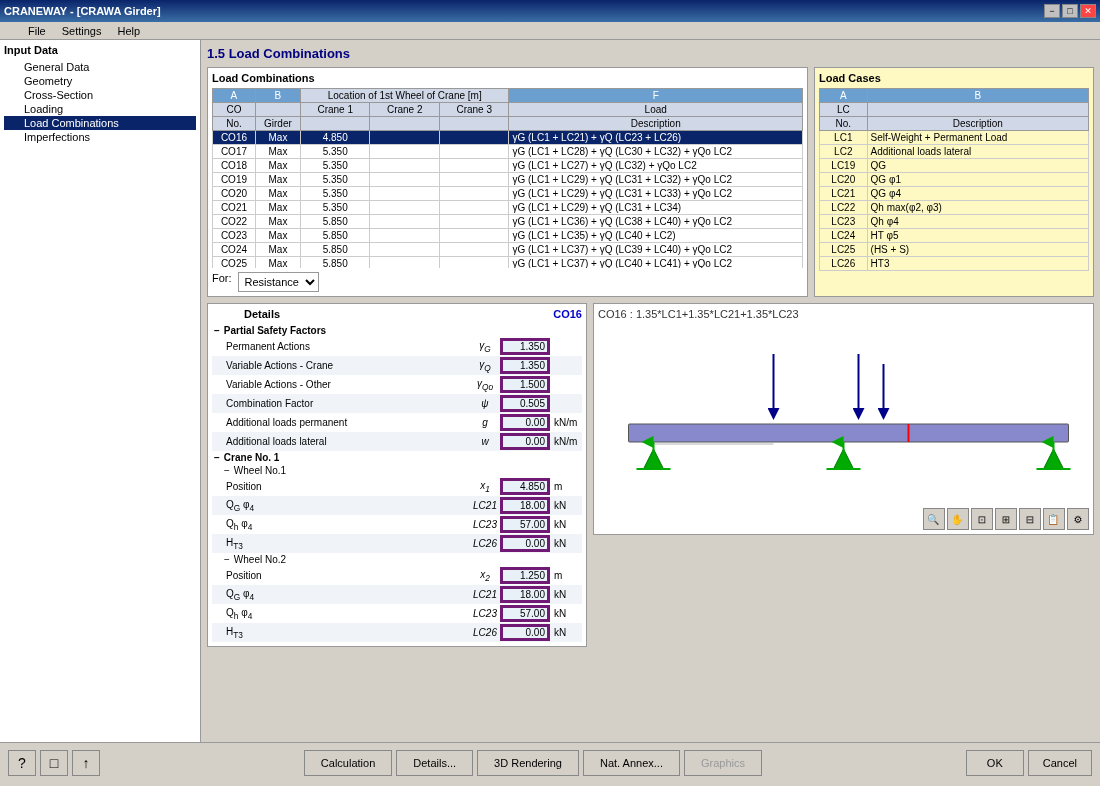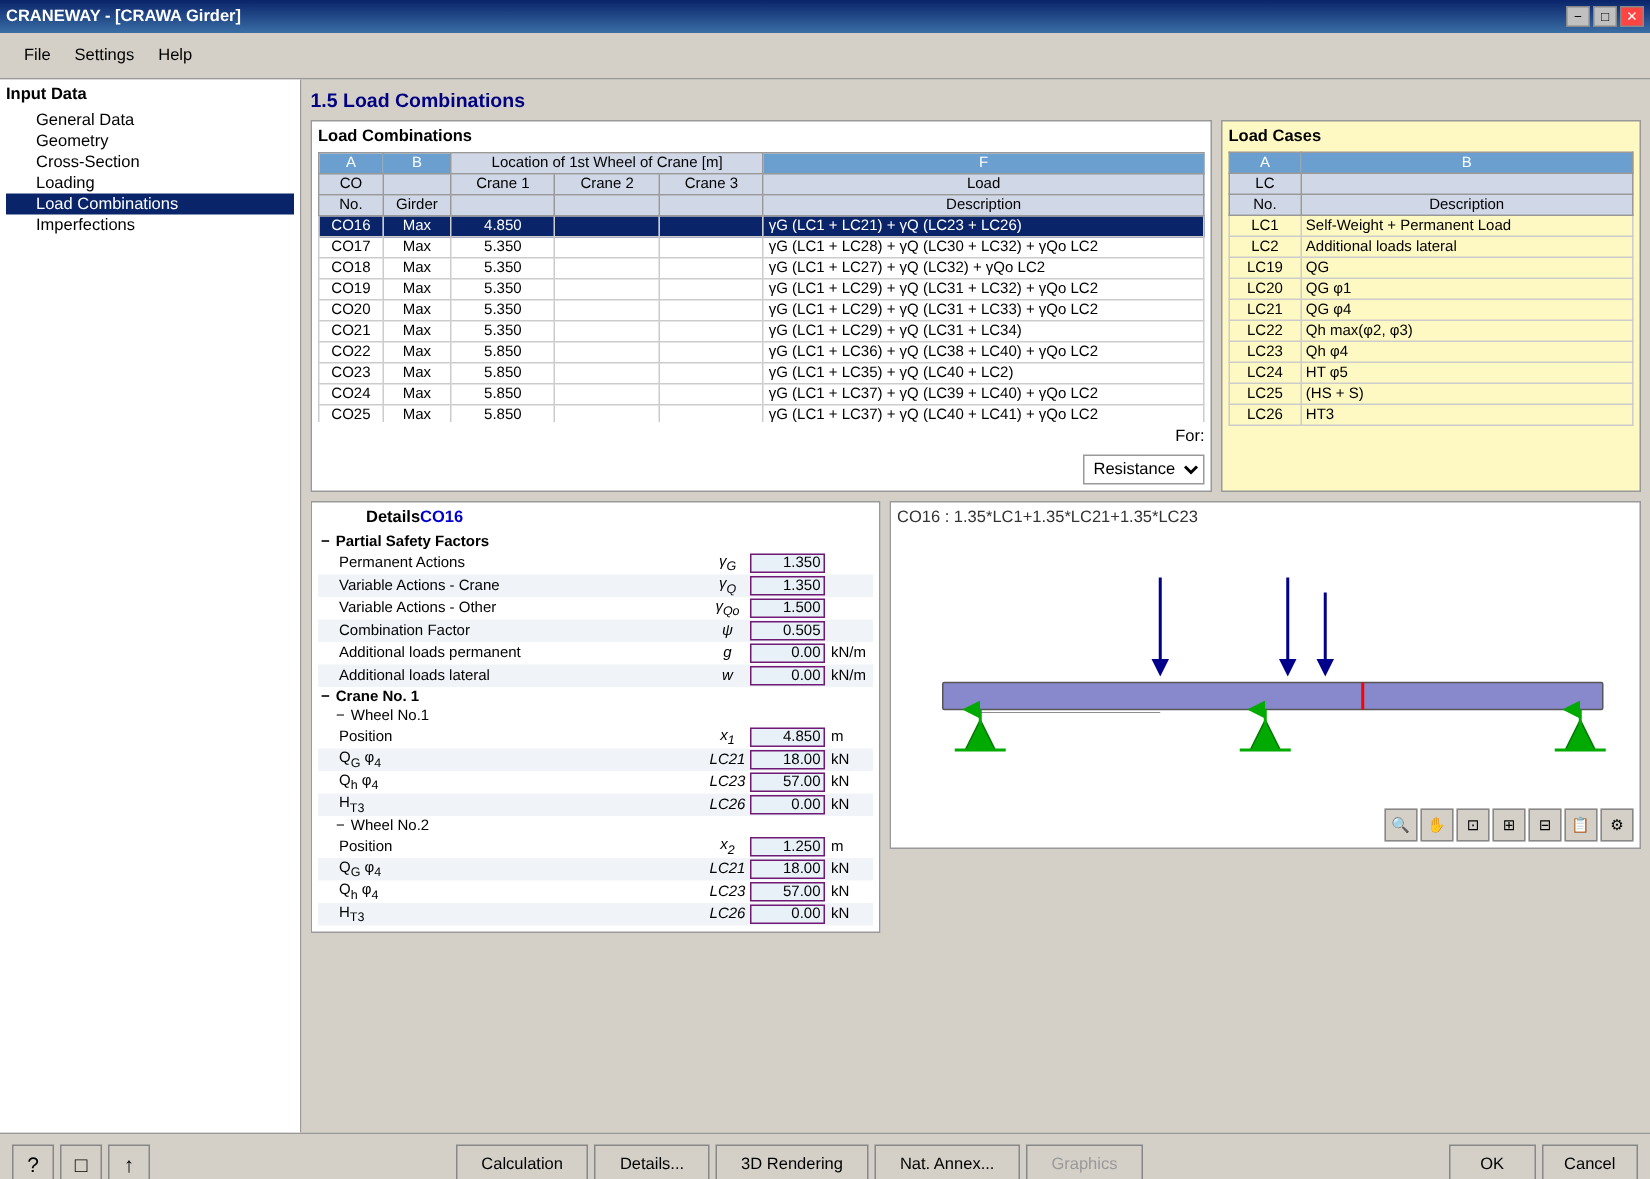--- a/index.html
+++ b/index.html
@@ -6,21 +6,21 @@
     body { font-family: 'Segoe UI', Tahoma, Geneva, Verdana, sans-serif; font-size: 11px; background: #d4d0c8; width: 1100px; height: 786px; overflow: hidden; }
     
     
     .title-bar { background: linear-gradient(to bottom, #0a246a, #3a6ea5); color: white; height: 22px; display: flex; align-items: center; justify-content: space-between; padding: 0 4px; }
     .title-bar-text { font-size: 11px; font-weight: bold; }
     .title-bar-controls { display: flex; gap: 2px; }
     .title-btn { width: 16px; height: 14px; background: #c0c0c0; border: 1px solid #888; display: flex; align-items: center; justify-content: center; font-size: 9px; cursor: pointer; color: black; }
     .title-btn.close { background: #ff4444; color: white; }
     
     
-    .menu-bar { background: #d4d0c8; border-bottom: 1px solid #999; height: 31px; display: flex; align-items: center; padding: 0 8px; }
+    .menu-bar { background: #d4d0c8; border-bottom: 1px solid #999; height: 18px; display: flex; align-items: center; padding: 0 20px; }
     .menu-item { padding: 2px 8px; cursor: pointer; font-size: 11px; }
     
     
     .main-content { display: flex; height: calc(786px - 22px - 22px - 40px); }
     
     
     .sidebar { width: 201px; background: white; border-right: 1px solid #999; padding: 4px; }
     .sidebar-title { font-weight: bold; font-size: 11px; margin-bottom: 4px; }
     .sidebar-item { padding: 1px 4px; cursor: pointer; font-size: 11px; }
     .sidebar-item.selected { background: #0a246a; color: white; }
@@ -40,36 +40,36 @@
     
     
     table { border-collapse: collapse; font-size: 10px; width: 100%; }
     th { background: #d0d8e8; border: 1px solid #999; padding: 1px 3px; text-align: center; font-weight: normal; }
     th.blue { background: #6a9fd0; color: white; }
     td { border: 1px solid #ccc; padding: 1px 3px; }
     .td-center { text-align: center; }
     tr.selected td { background: #0a246a; color: white; }
     
     
-    .for-row { display: flex; align-items: flex-end; gap: 6px; margin-top: 4px; font-size: 11px; flex-direction: column; }
+    .for-row { display: flex; align-items: flex-start; gap: 6px; margin-top: 4px; font-size: 11px; }
     .for-select { height: 20px; font-size: 11px; border: 1px solid #999; background: white; padding: 0 2px; }
     
     
     .details-panel { background: white; border: 1px solid #999; padding: 4px; margin-bottom: 6px; }
-    .details-header { display: flex; justify-content: flex-start; font-size: 11px; font-weight: bold; margin-bottom: 4px; padding-left: 32px; }
+    .details-header { display: flex; justify-content: space-between; font-size: 11px; font-weight: bold; margin-bottom: 4px; padding-left: 32px; }
     .details-co { color: #0000cc; }
     
     .detail-section { font-size: 10px; }
     .section-header { font-weight: bold; cursor: pointer; padding: 1px 2px; display: flex; align-items: center; }
     .section-header:before { content: '−'; margin-right: 4px; font-size: 10px; }
     .detail-row { display: flex; align-items: center; padding: 1px 2px; }
     .detail-row.alt { background: #f0f4f8; justify-content: flex-end; }
     .detail-label { flex: 1; padding-left: 12px; }
     .detail-symbol { width: 30px; text-align: center; font-style: italic; }
-    .detail-value { width: 50px; text-align: right; border: 1px solid #701a75; background: #e8f0f8; padding: 0 2px; }
+    .detail-value { width: 50px; text-align: right; border: 3px solid #701a75; background: #e8f0f8; padding: 0 2px; }
     .detail-unit { width: 30px; padding-left: 4px; }
     
     
     .graphics-panel { background: white; border: 1px solid #999; padding: 4px; }
     .graphics-title-bar { font-size: 11px; margin-bottom: 4px; color: #333; }
     .crane-diagram { position: relative; height: 180px; background: white; }
     
     
     .bottom-bar { height: 40px; background: #d4d0c8; border-top: 1px solid #999; display: flex; align-items: center; justify-content: space-between; padding: 0 8px; }
     .bottom-left { display: flex; gap: 4px; align-items: center; }

